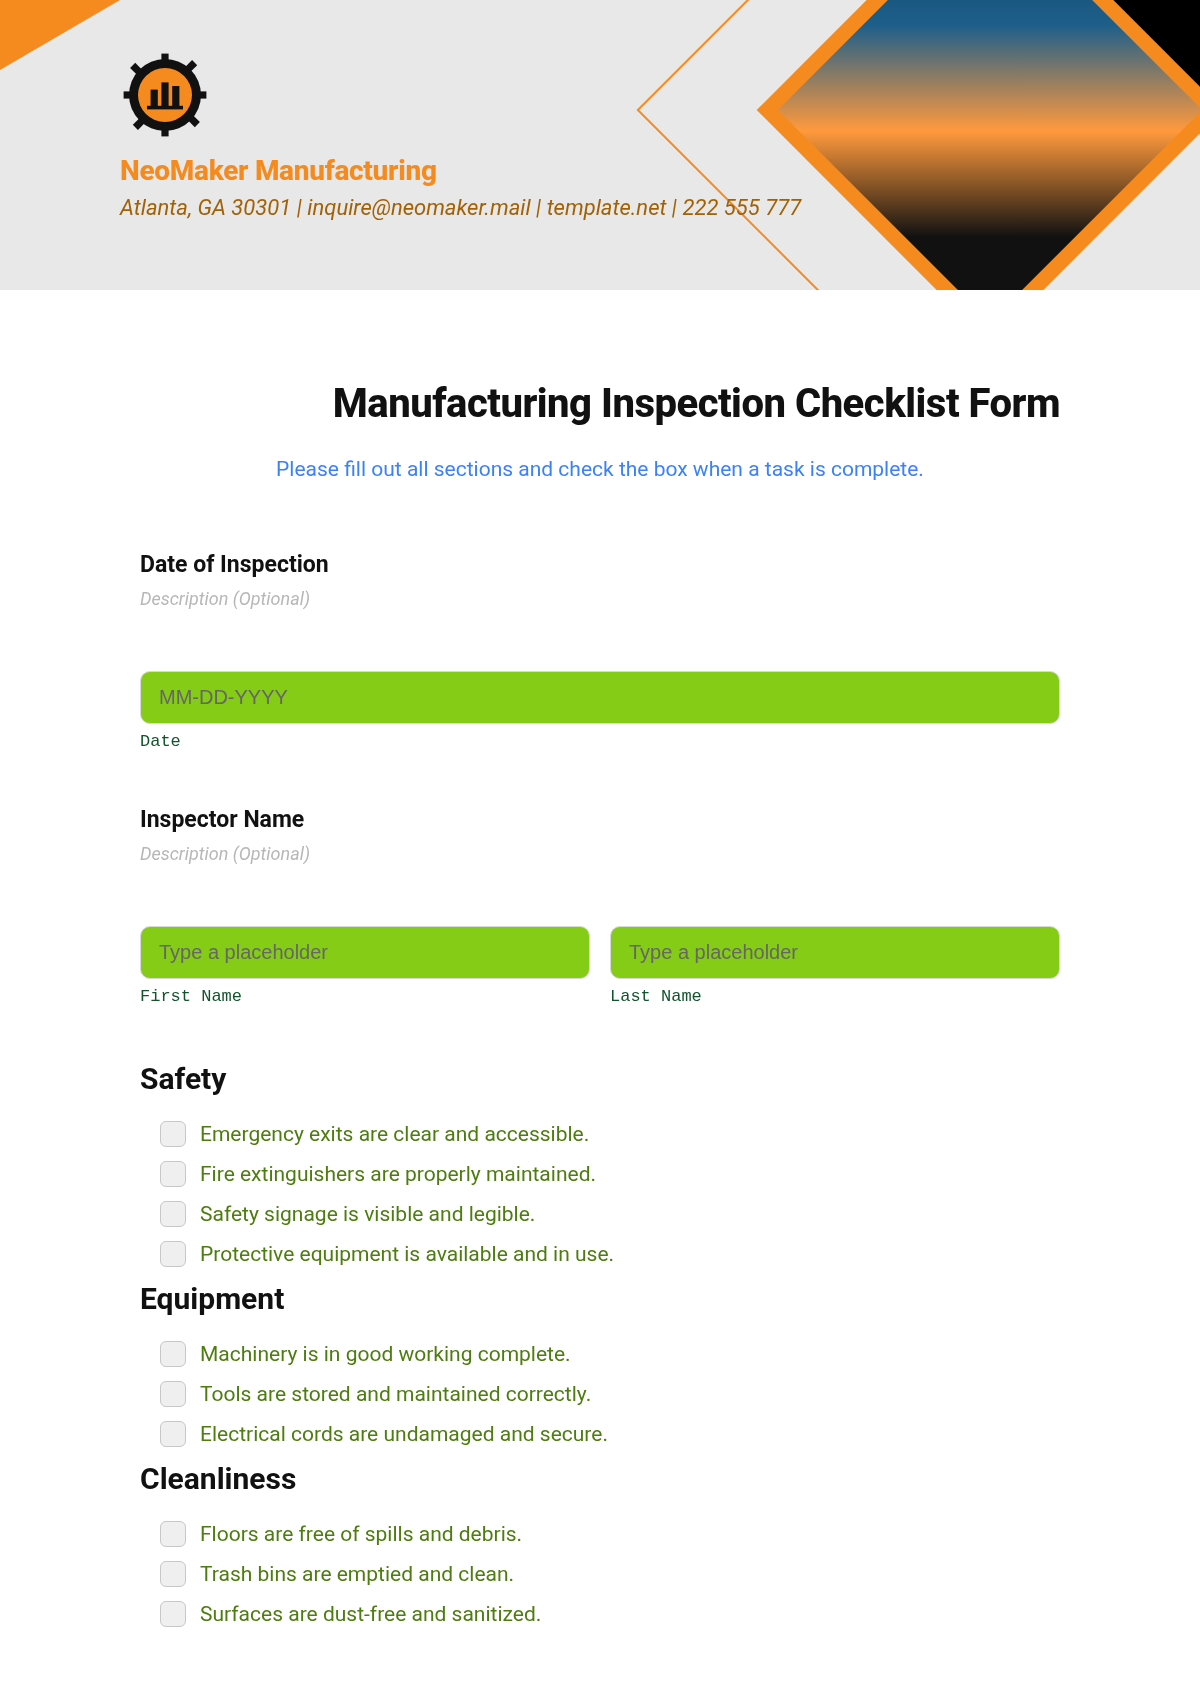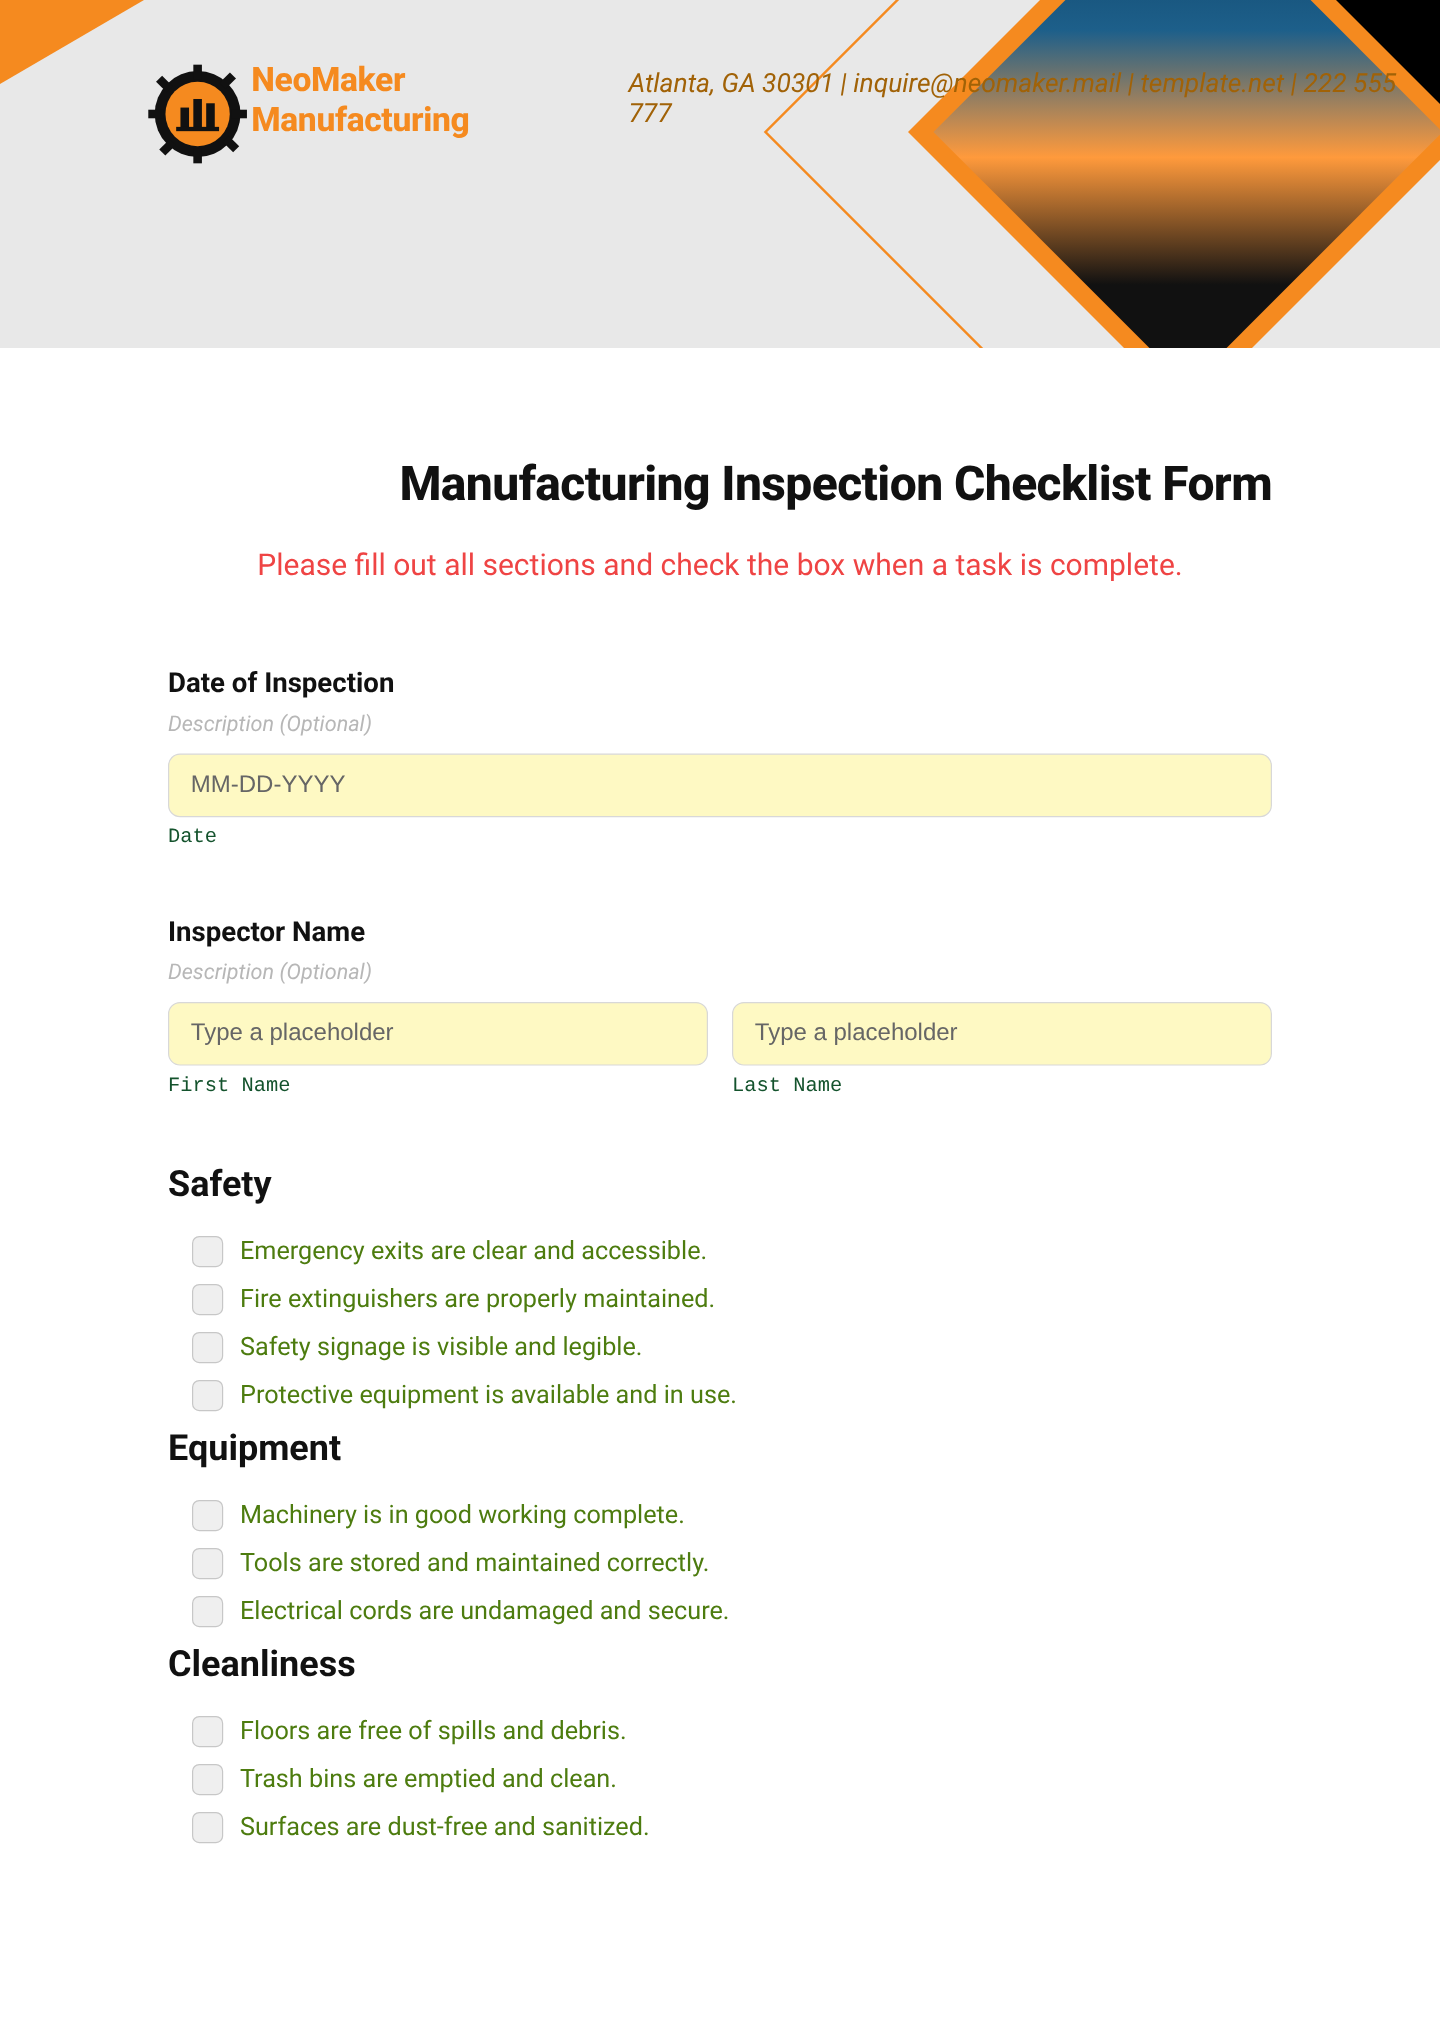--- a/index.html
+++ b/index.html
@@ -21,21 +21,21 @@
     top: 0; left: 0;
     width: 0; height: 0;
     border-top: 70px solid #f58a1f;
     border-right: 120px solid transparent;
   }
   .logo-wrap {
     position: absolute;
     top: 50px;
     left: 120px;
     display: flex;
-    flex-direction: row;
+    flex-direction: column;
     justify-content: flex-end;
   }
   .gear-logo {
     width: 90px; height: 90px;
     margin-bottom: 14px;
   }
   .company-name {
     color: #f58a1f;
     font-weight: 800;
     font-size: 28px;
@@ -94,22 +94,22 @@
   }
   .form-title {
     font-size: 40px;
     font-weight: 800;
     text-align: right;
     letter-spacing: -0.5px;
     margin-bottom: 30px;
   }
   .form-subtitle {
     text-align: center;
-    font-size: 25px;
-    color: #ef4444;
+    font-size: 21px;
+    color: #3b82f6;
     margin-bottom: 70px;
   }
   .field-group { margin-bottom: 55px; }
   .field-label {
     font-size: 23px;
     font-weight: 700;
     margin-bottom: 10px;
   }
   .field-desc {
     font-size: 18px;
@@ -117,21 +117,22 @@
     font-style: italic;
     margin-bottom: 14px;
   }
   .input {
     width: 100%;
     border: 1px solid #d8d8d8;
     border-radius: 10px;
     padding: 14px 18px;
     font-size: 20px;
     color: #333;
-    background: #fef9c3;
+    background: #84cc16;
+    margin-top: 48px;
   }
   .input::placeholder { color: #666; }
   .sublabel {
     font-size: 17px;
     color: #14532d;
     margin-top: 8px;
     font-family: Liberation Mono, monospace;
   }
   .name-row {
     display: flex;

